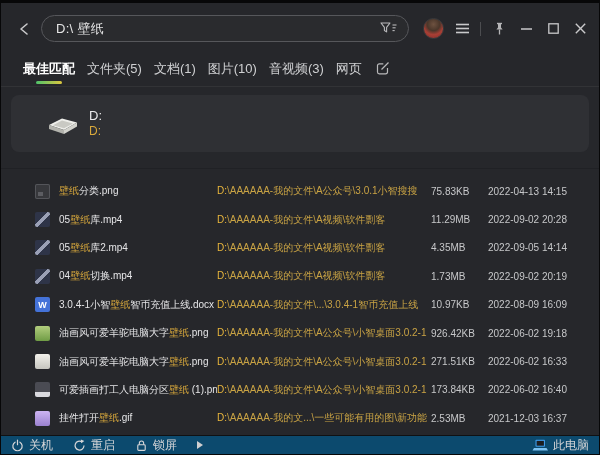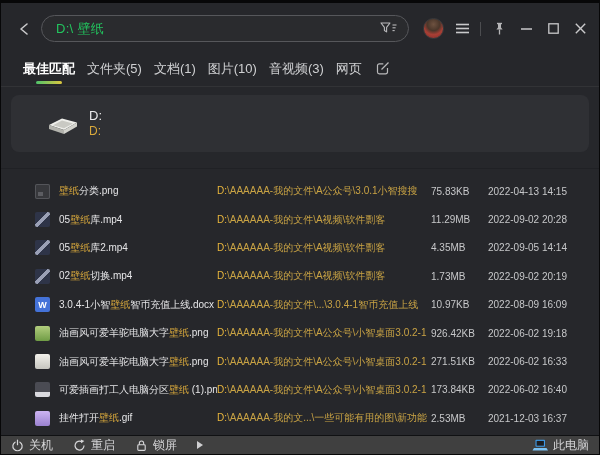--- a/index.html
+++ b/index.html
@@ -12,21 +12,21 @@
     border:1px solid #070708; border-top:3px solid #070708;
   }
 
   
   .topbar{ height:51px; display:flex; align-items:center; padding:0 10px 0 12px; }
   .back-btn{ width:22px; height:22px; display:flex; align-items:center; justify-content:center; cursor:pointer; flex:none; }
   .searchbox{
     flex:1; height:27px; margin:0 14px 0 6px; border:1px solid #56575b; border-radius:14px;
     background:#2a2b2e; display:flex; align-items:center; padding:0 10px 0 14px;
   }
-  .search-text{ flex:1; color:#22c55e; font-size:13px; letter-spacing:.3px; white-space:nowrap; overflow:hidden; }
+  .search-text{ flex:1; color:#e5e5e5; font-size:13px; letter-spacing:.3px; white-space:nowrap; overflow:hidden; }
   .filter-btn{ flex:none; display:flex; align-items:center; cursor:pointer; }
   .topbar-right{ display:flex; align-items:center; flex:none; gap:9px; }
   .avatar{ width:21px; height:21px; border-radius:50%;
     background:radial-gradient(circle at 50% 28%, #6e5240 0%, #4a362a 38%, #a93f35 62%, #7e2c2a 100%);
     border:1px solid #3a3a3c; }
   .tb-icon{ display:flex; align-items:center; justify-content:center; width:18px; height:18px; cursor:pointer; }
   .tb-sep{ width:1px; height:14px; background:#4c4d50; }
 
   
   .tabbar{ height:33px; display:flex; align-items:flex-start; padding:2px 20px 0 22px; gap:12px; border-bottom:1px solid #323336; }
@@ -67,21 +67,21 @@
   .col.path{ width:214px; flex:none; }
   .col.size{ width:57px; flex:none; color:#c7c8ca; }
   .col.date{ flex:1; color:#c7c8ca; }
   .hl{ color:#d9a93c; }
   .path-pre{ color:#eab73c; }
   .path-rest{ color:#c9a344; }
 
   
   .bottombar{
     position:absolute; left:0; right:0; bottom:0; height:19px;
-    background:#404040; border-top:1px solid #101113;
+    background:#0c4a6e; border-top:1px solid #101113;
     display:flex; align-items:center; padding:0 10px; gap:20px;
   }
   .bb-item{ display:flex; align-items:center; gap:5px; color:#d6d6d8; font-size:12px; cursor:pointer; }
   .bb-more{ width:0; height:0; border-left:6px solid #cfcfd1; border-top:4px solid transparent; border-bottom:4px solid transparent; cursor:pointer; }
   .bb-spacer{ flex:1; }
 
   svg{ display:block; }
 </style>
 </head>
 <body>
@@ -192,21 +192,21 @@
       </div>
       <div class="row">
         <span class="fi fi-video"></span>
         <span class="col name"><span>05</span><span class="hl">壁纸</span><span>库2.mp4</span></span>
         <span class="col path"><span class="path-pre">D:</span><span class="path-rest">\AAAAAA-我的文件\A视频\软件剽客</span></span>
         <span class="col size">4.35MB</span>
         <span class="col date">2022-09-05 14:14</span>
       </div>
       <div class="row">
         <span class="fi fi-video"></span>
-        <span class="col name"><span>02</span><span class="hl">壁纸</span><span>切换.mp4</span></span>
+        <span class="col name"><span>04</span><span class="hl">壁纸</span><span>切换.mp4</span></span>
         <span class="col path"><span class="path-pre">D:</span><span class="path-rest">\AAAAAA-我的文件\A视频\软件剽客</span></span>
         <span class="col size">1.73MB</span>
         <span class="col date">2022-09-02 20:19</span>
       </div>
       <div class="row">
         <span class="fi fi-word"></span>
         <span class="col name"><span>3.0.4-1小智</span><span class="hl">壁纸</span><span>智币充值上线.docx</span></span>
         <span class="col path"><span class="path-pre">D:</span><span class="path-rest">\AAAAAA-我的文件\...\3.0.4-1智币充值上线</span></span>
         <span class="col size">10.97KB</span>
         <span class="col date">2022-08-09 16:09</span>

